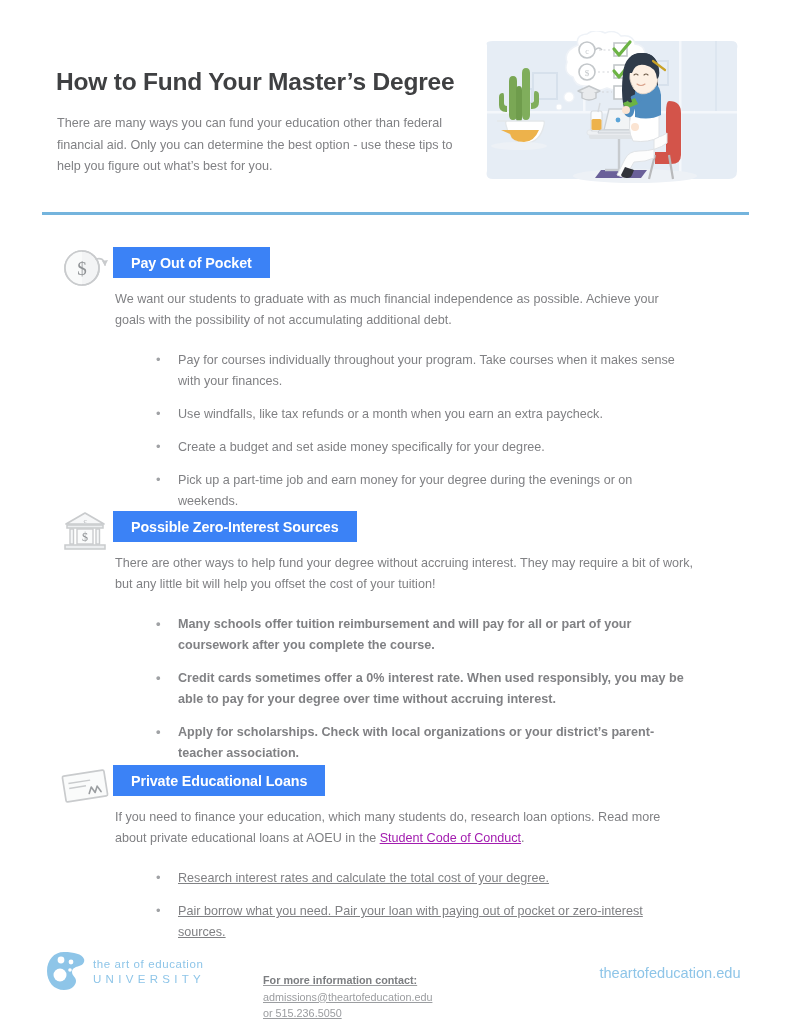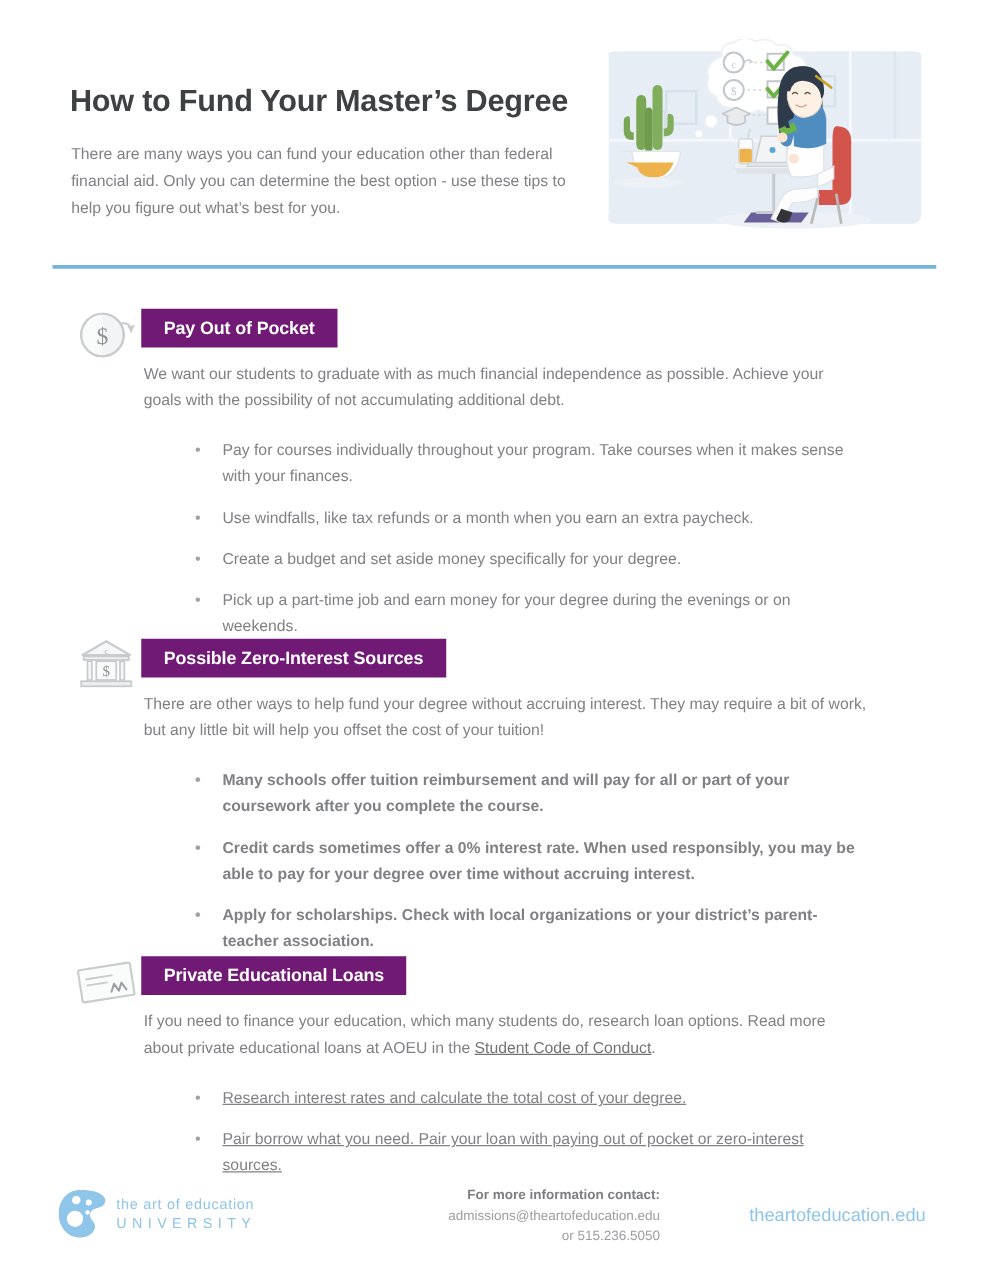--- a/index.html
+++ b/index.html
@@ -73,21 +73,21 @@
     left: 58px;
     top: 0;
     width: 58px;
     height: 46px;
   }
   .sec-bar {
     position: absolute;
     left: 113px;
     top: 2px;
     height: 31px;
-    background: #701a75;
+    background: #3b82f6;
     display: flex;
     align-items: center;
   }
   .sec-bar-label {
     color: #ffffff;
     font-size: 14.3px;
     font-weight: bold;
     padding-left: 18px;
     padding-right: 18px;
     letter-spacing: -0.1px;
@@ -116,21 +116,21 @@
     margin-bottom: 12px;
   }
   .bullets li:before {
     content: "\2022";
     position: absolute;
     left: 4px;
     top: -1px;
     color: #a0a2a5;
     font-size: 13px;
   }
-  .link { color: #737373; text-align: right; }
+  .link { color: #a21caf; text-align: right; }
   .logo-mark {
     position: absolute;
     left: 45px;
     top: 950px;
     width: 42px;
     height: 42px;
   }
   .logo-text {
     position: absolute;
     left: 93px;
@@ -143,26 +143,27 @@
     line-height: 15px;
   }
   .logo-line2 {
     font-size: 11.5px;
     letter-spacing: 4.3px;
     line-height: 15px;
   }
   .contact {
     position: absolute;
     left: 263px;
-    top: 948px;
+    top: 972px;
     width: 265px;
-    text-align: right;
+    text-align: left;
     color: #9b9da0;
     font-size: 10.8px;
     line-height: 16.5px;
+    text-decoration: underline;
   }
   .contact .hdr { font-weight: bold; color: #7c7e81; }
   .site-url {
     position: absolute;
     left: 560px;
     top: 965px;
     width: 220px;
     text-align: center;
     color: #8ec5e8;
     font-size: 14.6px;

